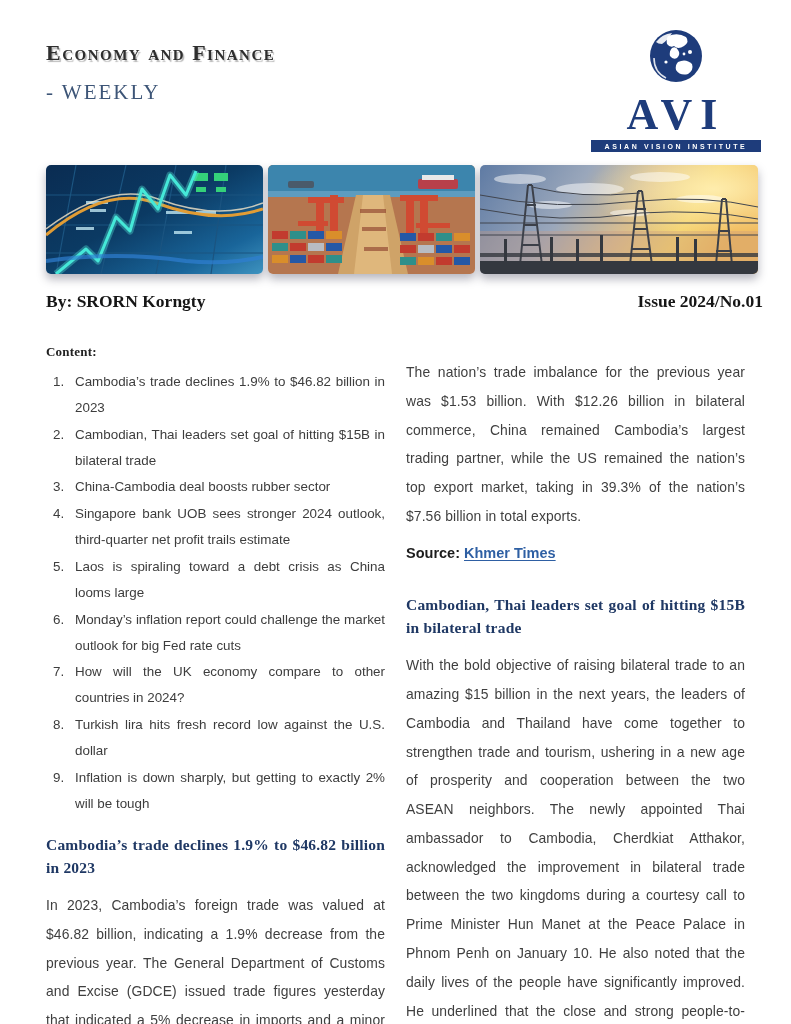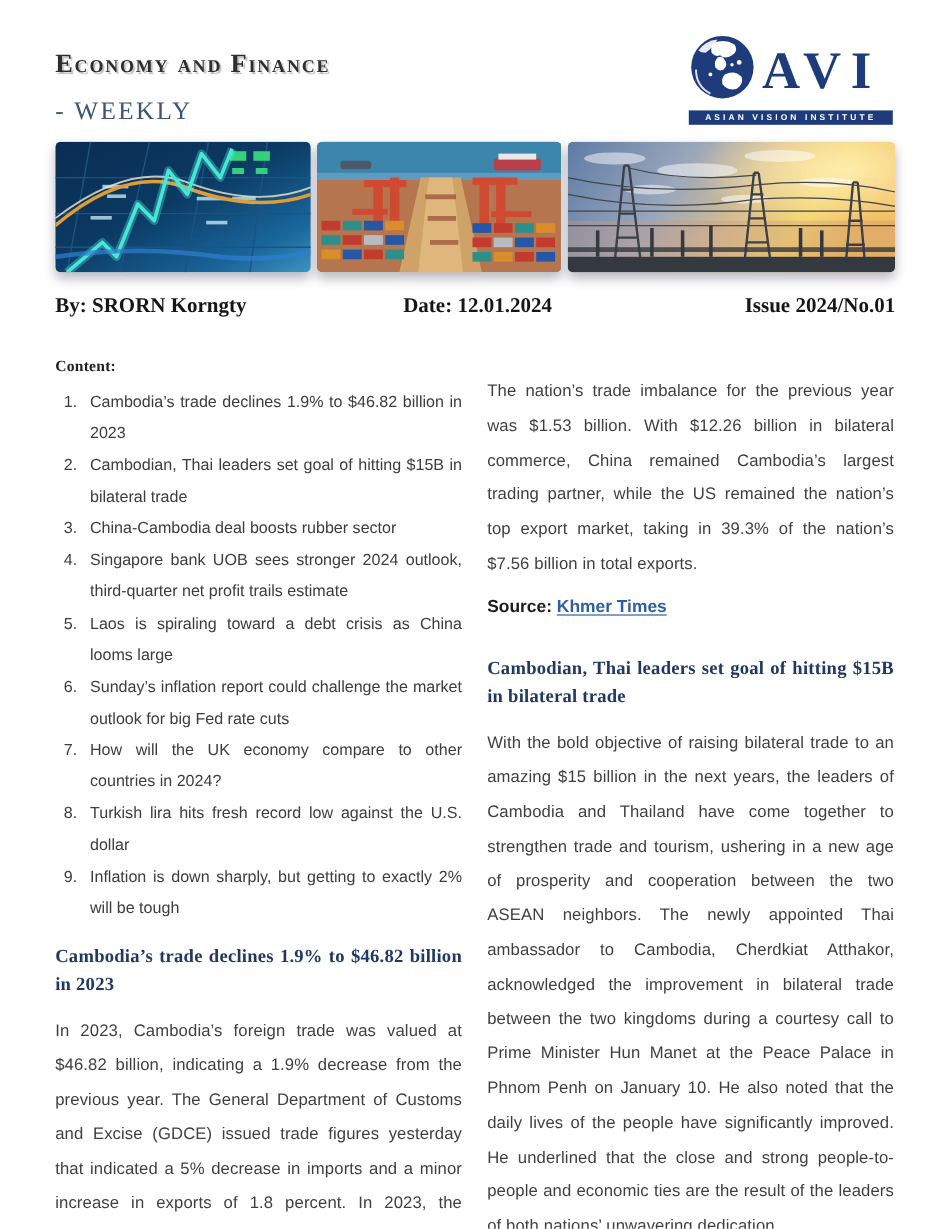--- a/index.html
+++ b/index.html
@@ -1,37 +1,37 @@
 <!DOCTYPE html>
 <html><head>
 <meta charset="utf-8">
 <style>
   * { margin:0; padding:0; box-sizing:border-box; }
   html,body { width:791px; background:#ffffff; }
   body { height:1024px; overflow:hidden; font-family:"Liberation Sans", sans-serif; color:#3f3f3f; }
-  .page { width:791px; height:1024px; padding:28px 45px 0 46px; position:relative; }
+  .page { width:791px; height:1024px; padding:28px 28px 0 46px; position:relative; }
 
   
   .masthead { display:flex; justify-content:space-between; align-items:flex-start; }
   .titles { padding-top:12px; }
   .kicker {
     font-family:"Liberation Serif", serif; font-size:22px; letter-spacing:1.5px;
     color:#2e2e2e; font-variant:small-caps; font-weight:600;
     text-shadow:1.5px 1.5px 1px #b9b9b9;
   }
   .title-row { margin-top:14px; display:flex; align-items:baseline; gap:10px; }
   .big-title {
     font-family:"Liberation Serif", serif; font-size:34px; font-weight:700; letter-spacing:2px;
     color:#f5f5f5;
     text-shadow:-1px -1px 0 #4a4a4a, 1px -1px 0 #4a4a4a, -1px 1px 0 #4a4a4a, 1px 1px 0 #4a4a4a, 3px 3px 3px #9b9b9b;
   }
   .weekly { font-family:"Liberation Serif", serif; font-size:21px; letter-spacing:2px; color:#3d5577; font-weight:400; }
 
   .logo { width:170px; margin-right:2px; }
-  .logo-top { display:flex; align-items:center; gap:5px; justify-content:flex-start; }
+  .logo-top { display:flex; align-items:center; gap:5px; justify-content:flex-start;flex-direction:column; }
   .logo-acronym { font-family:"Liberation Serif", serif; font-size:44px; font-weight:700; color:#1e3c7b; letter-spacing:8px; line-height:1; }
   .logo-bar { margin-top:3px; background:#1e3c7b; color:#ffffff; font-size:7px; letter-spacing:2.6px; text-align:center; padding:3px 0 2px; font-weight:700; }
 
   
   .banner { margin-top:13px; display:flex; gap:5px; filter:drop-shadow(0 5px 5px rgba(90,90,110,0.45)); }
   .banner .shot { height:109px; border-radius:5px; overflow:hidden; position:relative; box-shadow:inset 0 0 0 2px rgba(255,255,255,0.55); }
   .shot svg { display:block; width:100%; height:100%; }
   .shot1 { width:217px; }
   .shot2 { width:207px; }
   .shot3 { width:278px; }
@@ -238,35 +238,34 @@
             <rect x="196" y="72" width="3" height="24"></rect>
           <rect x="214" y="74" width="3" height="22"></rect>
             <rect x="24" y="74" width="3" height="22"></rect>
         </g>
       </svg>
     </div>
   </div>
 
   <div class="byline">
     <span class="by">By:  SRORN Korngty</span>
-    <span class="date">Date: 12.01.2024</span>
     <span class="issue">Issue 2024/No.01</span>
   </div>
 
   <div class="columns">
 
     <div class="col col-left">
       <div class="content-label">Content:</div>
       <ol class="toc">
           <li>Cambodia’s trade declines 1.9% to $46.82 billion in 2023</li>
           <li>Cambodian, Thai leaders set goal of hitting $15B in bilateral trade</li>
           <li>China-Cambodia deal boosts rubber sector</li>
           <li>Singapore bank UOB sees stronger 2024 outlook, third-quarter net profit trails estimate</li>
           <li>Laos is spiraling toward a debt crisis as China looms large</li>
-          <li>Sunday’s inflation report could challenge the market outlook for big Fed rate cuts</li>
+          <li>Monday’s inflation report could challenge the market outlook for big Fed rate cuts</li>
           <li>How will the UK economy compare to other countries in 2024?</li>
           <li>Turkish lira hits fresh record low against the U.S. dollar</li>
           <li>Inflation is down sharply, but getting to exactly 2% will be tough</li>
         </ol>
 
       <h2 class="art-heading">Cambodia’s trade declines 1.9% to $46.82 billion in 2023</h2>
       <p class="body-par">In 2023, Cambodia’s foreign trade was valued at $46.82 billion, indicating a 1.9% decrease from the previous year. The General Department of Customs and Excise (GDCE) issued trade figures yesterday that indicated a 5% decrease in imports and a minor increase in exports of 1.8 percent. In 2023, the Kingdom’s total export revenue was $22.64 billion, compared to an estimated $24.18 billion in imports.</p>
     </div>
 
     <div class="col col-right">

